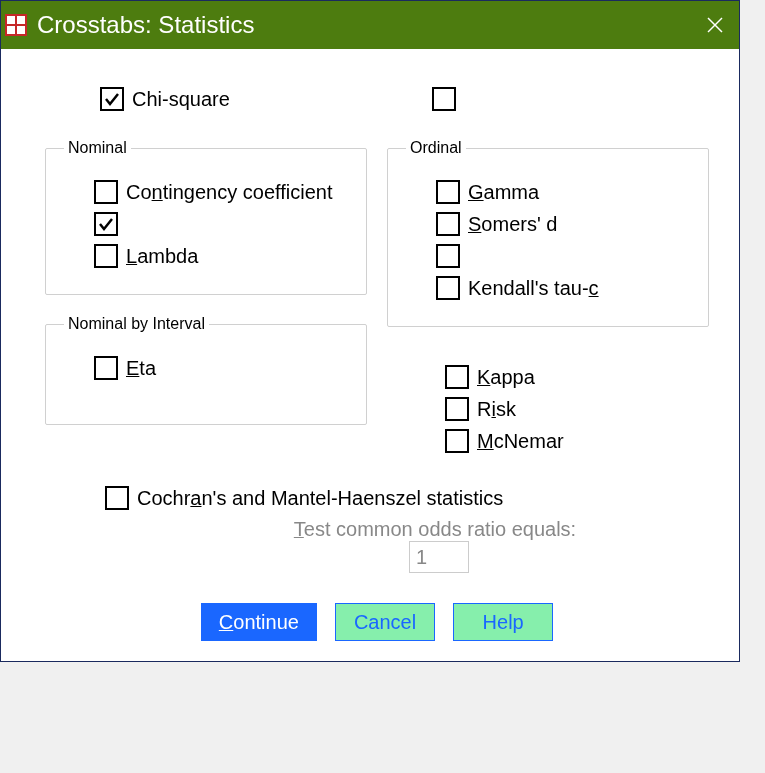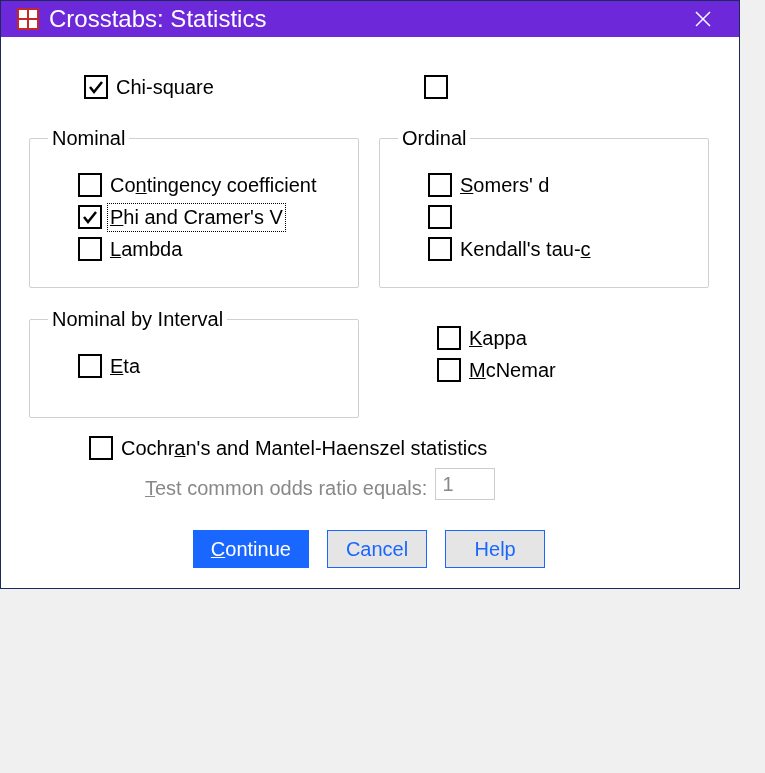--- a/index.html
+++ b/index.html
@@ -12,26 +12,26 @@
     height: 773px;
     overflow: hidden;
   }
   .dialog {
     width: 740px;
     background: #fff;
     border: 1px solid #1a2a5e;
     position: relative;
   }
   .titlebar {
-    background: #6d28d9;
+    background: #4d7c0f;
     color: #fff;
-    height: 36px;
-    display: flex;
-    align-items: center;
-    padding: 0 16px;
+    height: 48px;
+    display: flex;
+    align-items: center;
+    padding: 0 4px;
     font-size: 24px;
     font-weight: 300;
   }
   .titlebar .app-icon {
     width: 22px;
     height: 22px;
     margin-right: 10px;
     display: inline-block;
     position: relative;
   }
@@ -40,21 +40,21 @@
   .titlebar .close {
     width: 40px;
     height: 40px;
     display: flex;
     align-items: center;
     justify-content: center;
     cursor: pointer;
   }
   .titlebar .close svg { stroke: #fff; stroke-width: 1.5; }
   .body {
-    padding: 30px 30px 20px 28px;
+    padding: 30px 30px 20px 44px;
     font-size: 20px;
     color: #000;
   }
   .row-top {
     display: flex;
     margin-bottom: 20px;
   }
   .row-top .left, .row-top .right { flex:1; }
   .row-top .left { padding-left: 55px; }
   .row-top .right { padding-left: 55px; }
@@ -63,21 +63,21 @@
   .col { flex: 1; display:flex; flex-direction:column; gap:20px; }
 
   fieldset {
     border: 1px solid #d0d0d0;
     border-radius: 2px;
     padding: 15px 18px 18px 18px;
     margin: 0;
   }
   legend {
     padding: 0 4px;
-    font-size: 20px;
+    font-size: 16px;
     color: #000;
   }
   .cb-row {
     display: flex;
     align-items: center;
     margin: 8px 0;
     white-space: nowrap;
   }
   .cb-row.indent { padding-left: 30px; }
   .cb {
@@ -96,29 +96,30 @@
   .cb.checked svg { display:block; stroke:#000; stroke-width:2.5; fill:none; }
   .focus-rect {
     outline: 1px dotted #000;
     outline-offset: 2px;
   }
   .u { text-decoration: underline; text-decoration-thickness:1px; }
 
   .right-simple { padding: 10px 18px 0 58px; }
 
   .bottom {
-    margin-top: 18px;
+    margin-top: 25px;
     padding-left: 60px;
   }
   .odds-row {
     display:flex;
-    align-items:flex-end;
+    align-items:center;
     margin-top: 8px;
     padding-left: 56px;
     color:#888;
+    flex-direction:column;
   }
   .odds-input {
     width: 60px;
     height: 32px;
     border:1px solid #ccc;
     margin-left: 8px;
     padding: 2px 6px;
     font-size:20px;
     color:#888;
     background:#fff;
@@ -139,21 +140,21 @@
     justify-content:center;
     cursor:pointer;
     padding: 0 18px;
   }
   .btn-primary {
     background:#1a67ff;
     color:#fff;
     border: none;
   }
   .btn-secondary {
-    background:#e5e5e5;
+    background:#86efac;
     color:#1a67ff;
     border:1px solid #1a67ff;
   }
 </style>
 </head>
 <body>
 
 <div class="dialog">
   <div class="titlebar">
     <span class="app-icon">
@@ -203,21 +204,20 @@
           <div class="cb-row indent">
             <span class="cb"></span>
             <span><span>Co</span><span class="u">n</span><span>tingency coefficient</span></span>
           </div>
           <div class="cb-row indent">
             <span class="cb checked">
                 <svg width="18" height="18" viewBox="0 0 18 18">
                   <polyline points="3,9 7,14 15,4"></polyline>
                 </svg>
               </span>
-            <span class="focus-rect"><span class="u">P</span><span>hi and Cramer's V</span></span>
           </div>
           <div class="cb-row indent">
             <span class="cb"></span>
             <span><span class="u">L</span><span>ambda</span></span>
           </div>
         </fieldset>
 
         <fieldset style="min-height:110px;">
           <legend>Nominal by Interval</legend>
           <div class="cb-row indent">
@@ -225,35 +225,43 @@
             <span><span class="u">E</span><span>ta</span></span>
           </div>
         </fieldset>
       </div>
 
       <div class="col">
         <fieldset>
           <legend>Ordinal</legend>
           <div class="cb-row indent">
             <span class="cb"></span>
+            <span><span class="u">G</span><span>amma</span></span>
+          </div>
+          <div class="cb-row indent">
+            <span class="cb"></span>
             <span><span class="u">S</span><span>omers' d</span></span>
           </div>
           <div class="cb-row indent">
             <span class="cb"></span>
           </div>
           <div class="cb-row indent">
             <span class="cb"></span>
             <span><span>Kendall's tau-</span><span class="u">c</span></span>
           </div>
         </fieldset>
 
         <div class="right-simple">
           <div class="cb-row">
             <span class="cb"></span>
             <span><span class="u">K</span><span>appa</span></span>
+          </div>
+          <div class="cb-row">
+            <span class="cb"></span>
+            <span><span>R</span><span class="u">i</span><span>sk</span></span>
           </div>
           <div class="cb-row">
             <span class="cb"></span>
             <span><span class="u">M</span><span>cNemar</span></span>
           </div>
         </div>
       </div>
     </div>
 
     <div class="bottom">

